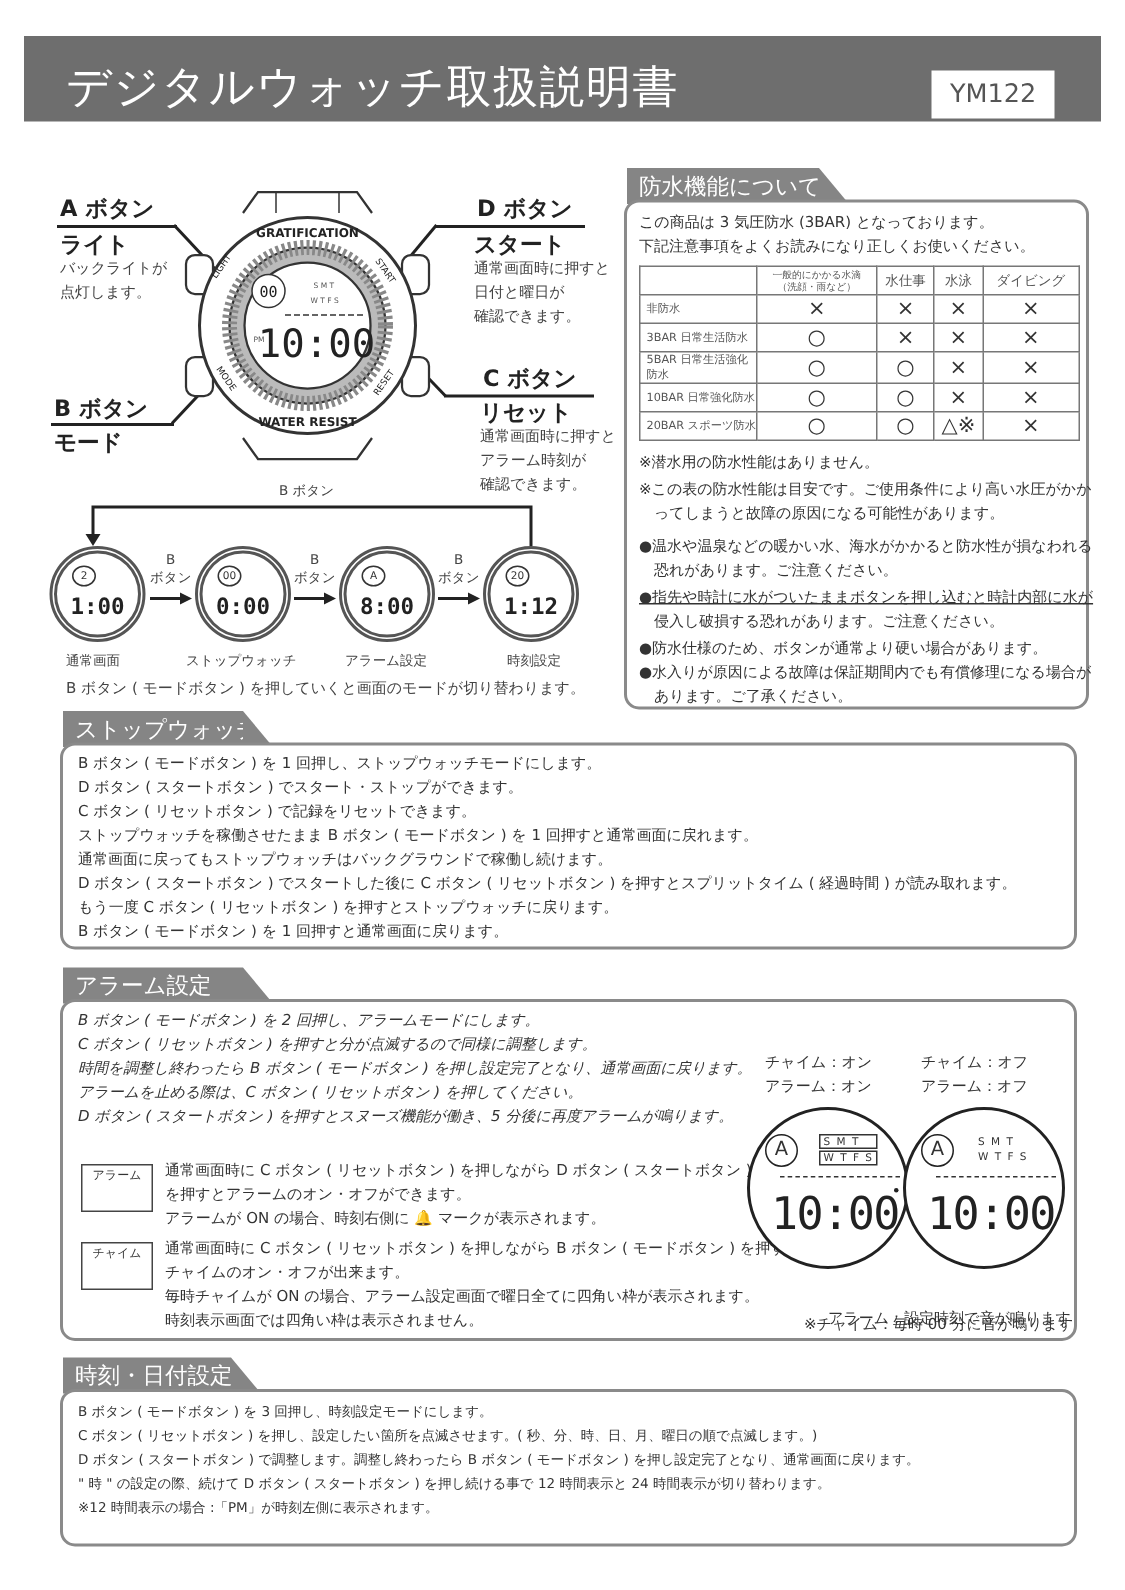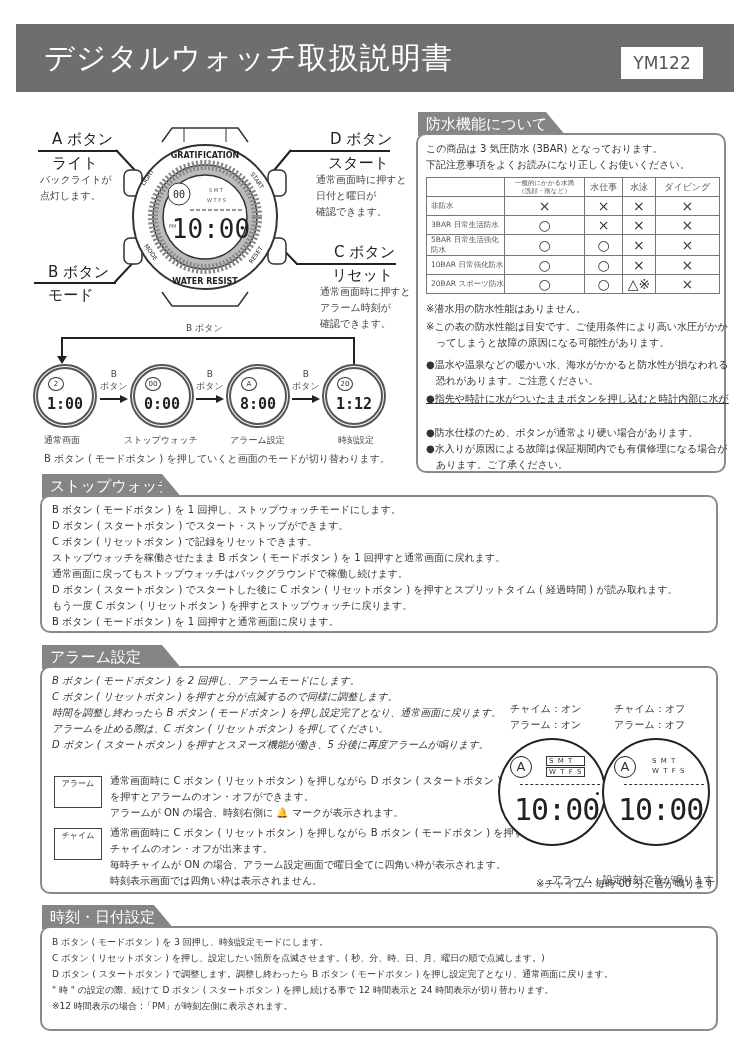--- a/index.html
+++ b/index.html
@@ -1,22 +1,22 @@
 <!DOCTYPE html>
 <html><head>
 <meta charset="utf-8">
 <style>
   * { box-sizing: border-box; margin: 0; padding: 0; }
   body { width: 750px; height: 1060px; background: #fff; font-family: "DejaVu Sans", "Liberation Sans", sans-serif; color: #333; position: relative; overflow: hidden; }
   .abs { position: absolute; }
-  .header { left: 16px; top: 24px; width: 718px; height: 68px; background: #6e6e6e; }
+  .header { left: 16px; top: 24px; width: 718px; height: 57px; background: #6e6e6e; }
   .header-title { left: 28px; top: 14px; font-size: 30px; color: #fff; letter-spacing: 1px; white-space: nowrap; }
   .model-box { left: 605px; top: 23px; width: 82px; height: 32px; background: #fff; font-size: 17px; color: #555; display: flex; align-items: center; justify-content: center; }
 
-  .lbl-big { font-size: 15px; font-weight: normal; color: #222; white-space: nowrap; margin-left: 12px; }
+  .lbl-big { font-size: 15px; font-weight: bold; color: #222; white-space: nowrap; }
   .lbl-small { font-size: 10px; color: #444; line-height: 16px; white-space: nowrap; }
   .line { background: #222; height: 2px; }
 
   .sec-tab { height: 24px; background: #858585; color: #fff; font-size: 15px; padding-left: 8px; line-height: 24px; white-space: nowrap; }
   .sec-tab::after { content: ""; position: absolute; right: -20px; top: 0; width: 0; height: 0; border-left: 20px solid #858585; border-top: 24px solid transparent; }
   .sec-box { border: 2px solid #8a8a8a; border-radius: 10px; background: #fff; }
   .txt { font-size: 10px; color: #333; line-height: 16px; white-space: nowrap; }
 
   table.wp { border-collapse: collapse; font-size: 9px; color: #555; padding-left: 36px; }
   table.wp td, table.wp th { border: 1px solid #777; height: 19px; text-align: center; font-weight: normal; }
@@ -217,20 +217,21 @@
       <td class="sym">×</td>
     </tr>
   </tbody>
     </table>
   <div class="abs txt" style="left:8px;top:166px;">※潜水用の防水性能はありません。</div>
   <div class="abs txt" style="left:8px;top:184px;">※この表の防水性能は目安です。ご使用条件により高い水圧がかか</div>
   <div class="abs txt" style="left:8px;top:200px;">　ってしまうと故障の原因になる可能性があります。</div>
   <div class="abs txt" style="left:8px;top:222px;">●温水や温泉などの暖かい水、海水がかかると防水性が損なわれる</div>
   <div class="abs txt" style="left:8px;top:238px;">　恐れがあります。ご注意ください。</div>
   <div class="abs txt" style="left:8px;top:256px;text-decoration:underline;">●指先や時計に水がついたままボタンを押し込むと時計内部に水が</div>
+  <div class="abs txt" style="left:8px;top:272px;">　侵入し破損する恐れがあります。ご注意ください。</div>
   <div class="abs txt" style="left:8px;top:290px;">●防水仕様のため、ボタンが通常より硬い場合があります。</div>
   <div class="abs txt" style="left:8px;top:306px;">●水入りが原因による故障は保証期間内でも有償修理になる場合が</div>
   <div class="abs txt" style="left:8px;top:322px;">　あります。ご了承ください。</div>
 </div>
 
 <div class="abs sec-tab" style="left:42px;top:474px;width:120px;">ストップウォッチ</div>
 <div class="abs sec-box" style="left:40px;top:495px;width:678px;height:138px;">
   <div class="abs" style="left:10px;top:5px;">
     <div class="txt">B ボタン ( モードボタン ) を 1 回押し、ストップウォッチモードにします。</div>
     <div class="txt">D ボタン ( スタートボタン ) でスタート・ストップができます。</div>

